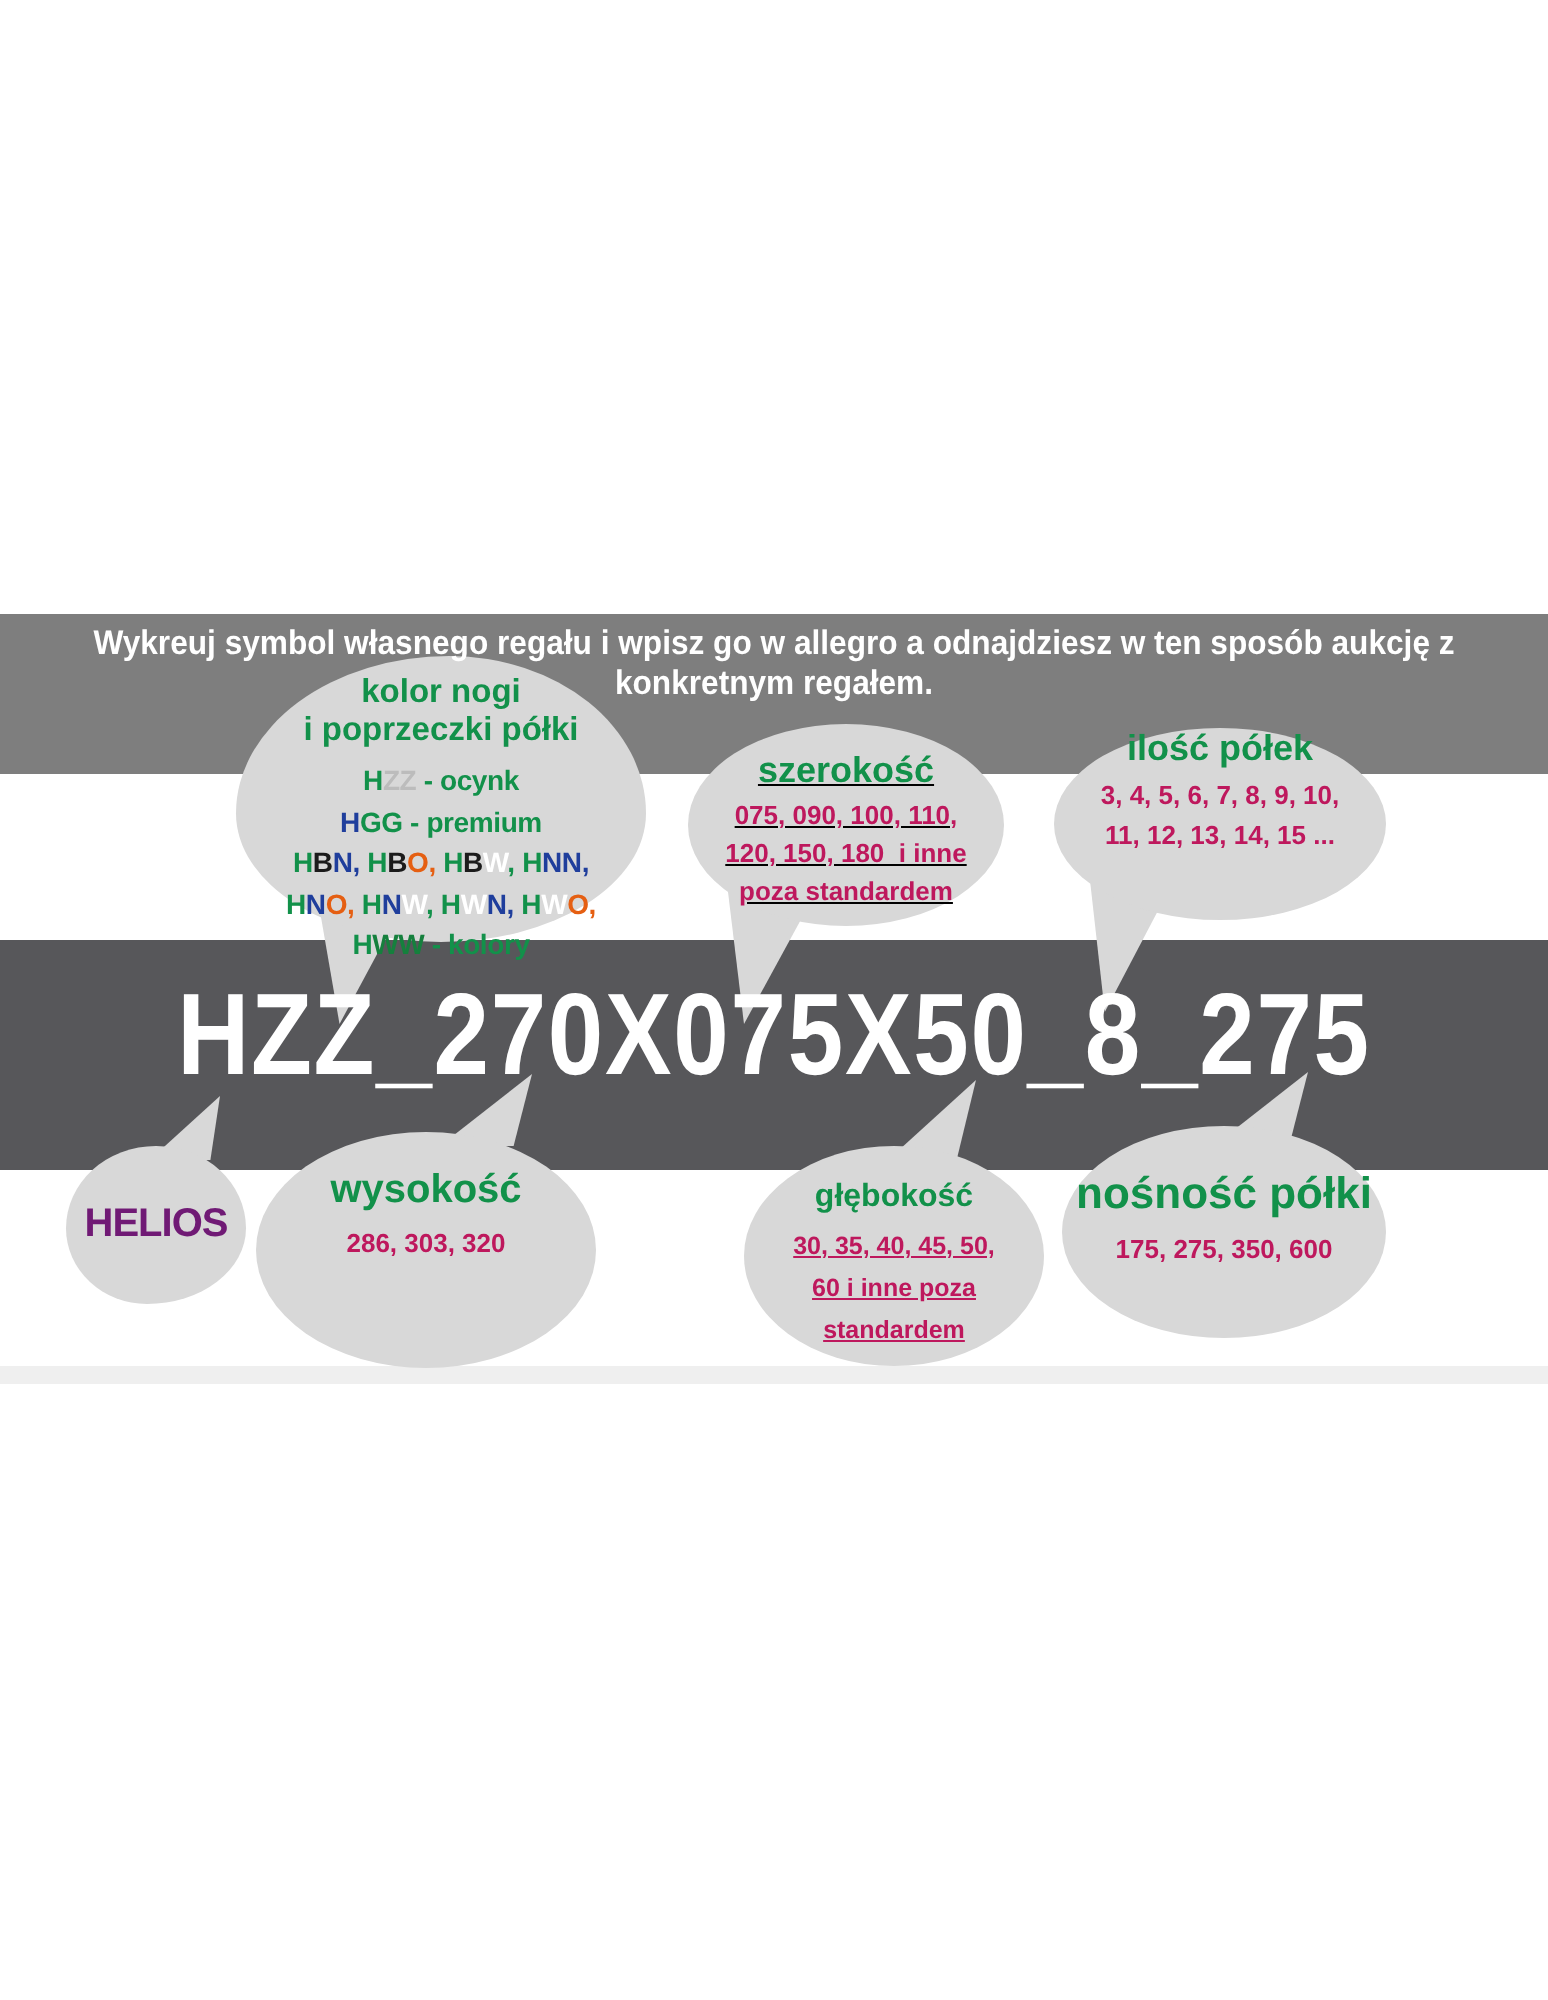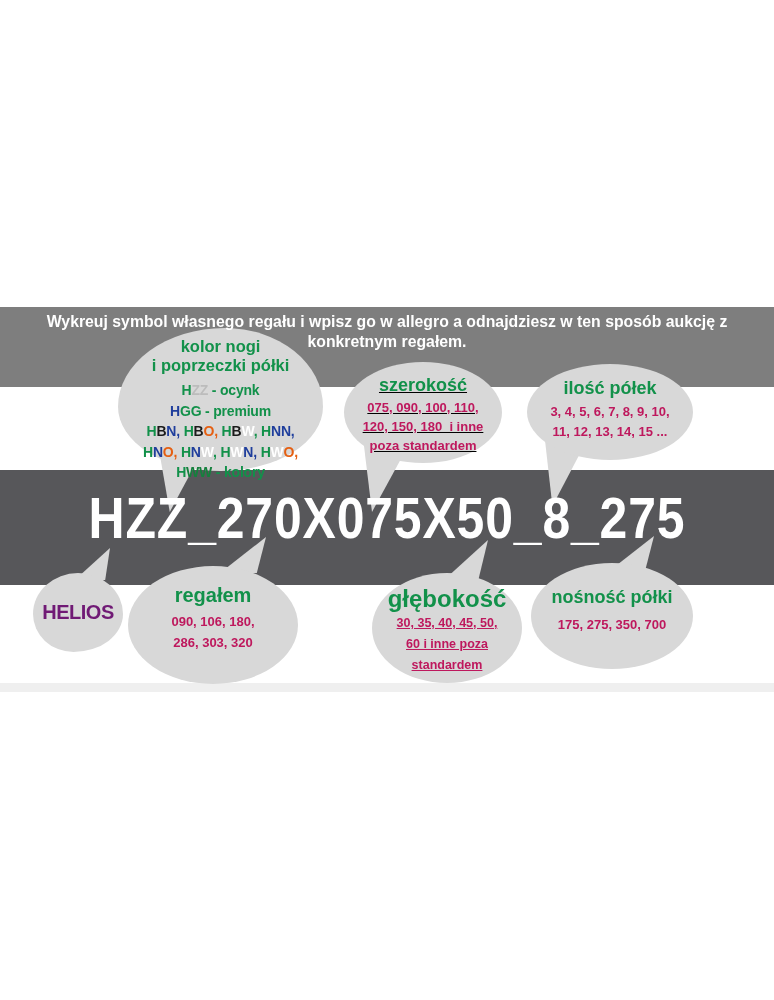--- a/index.html
+++ b/index.html
@@ -29,41 +29,41 @@
   .b1 .b-title{font-size:16.5px;line-height:19px;margin-top:9px;}
   .b1 .legend{margin-top:5px;font-size:14px;line-height:20.5px;letter-spacing:-0.2px;}
   .tail-b1{left:150px;top:452px;width:52px;height:60px;clip-path:polygon(18% 0,100% 0,38% 100%);}
 
   .b2{left:344px;top:362px;width:158px;height:101px;border-radius:50%;text-decoration:underline;}
   .b2 .b-title{font-size:18px;line-height:20px;margin-top:13px;}
   .b2 .b-lines{font-size:13px;line-height:19px;margin-top:3px;}
   .tail-b2{left:358px;top:446px;width:50px;height:66px;clip-path:polygon(12% 0,100% 0,28% 100%);}
 
   .b3{left:527px;top:364px;width:166px;height:96px;border-radius:50%;}
-  .b3 .b-title{font-size:18px;line-height:20px;margin-top:14px;}
+  .b3 .b-title{font-size:18px;line-height:20px;}
   .b3 .b-lines{font-size:13px;line-height:20px;margin-top:4px;}
   .tail-b3{left:538px;top:442px;width:48px;height:64px;clip-path:polygon(15% 0,100% 0,30% 100%);}
 
   .b-helios{left:33px;top:573px;width:90px;height:79px;border-radius:50% 50% 55% 45%/52% 52% 48% 48%;
             display:flex;align-items:center;justify-content:center;}
   .helios-label{color:#701a75;font-size:20px;letter-spacing:-0.5px;}
   .tail-helios{left:70px;top:548px;width:40px;height:32px;clip-path:polygon(12% 100%,88% 100%,100% 0);}
 
   .b4{left:128px;top:566px;width:170px;height:118px;border-radius:50%;}
   .b4 .b-title{font-size:20px;line-height:22px;margin-top:18px;}
   .b4 .b-lines{font-size:13px;line-height:21px;margin-top:5px;}
   .tail-b4{left:220px;top:537px;width:46px;height:36px;clip-path:polygon(0 100%,80% 100%,100% 0);}
 
   .b5{left:372px;top:573px;width:150px;height:110px;border-radius:50%;}
-  .b5 .b-title{font-size:24px;line-height:20px;margin-top:16px;}
+  .b5 .b-title{font-size:16px;line-height:20px;margin-top:16px;}
   .b5 .b-lines{font-size:12.5px;line-height:21px;margin-top:4px;text-decoration:underline;}
   .tail-b5{left:444px;top:540px;width:44px;height:40px;clip-path:polygon(0 100%,78% 100%,100% 0);}
 
   .b6{left:531px;top:563px;width:162px;height:106px;border-radius:50%;}
-  .b6 .b-title{font-size:18px;line-height:20px;margin-top:24px;}
+  .b6 .b-title{font-size:22px;line-height:20px;margin-top:24px;}
   .b6 .b-lines{font-size:13px;line-height:21px;margin-top:7px;}
   .tail-b6{left:608px;top:536px;width:46px;height:36px;clip-path:polygon(0 100%,80% 100%,100% 0);}
 </style>
 </head>
 <body>
 
 <div class="page">
 
   <div class="banner-band"></div>
   <div class="banner-text">
@@ -114,36 +114,35 @@
         <div class="line">3, 4, 5, 6, 7, 8, 9, 10,</div>
         <div class="line">11, 12, 13, 14, 15 ...</div>
       </div>
   </div>
 
   <div class="bubble b-helios">
     <div class="helios-label">HELIOS</div>
   </div>
 
   <div class="bubble b4">
-    <div class="b-title">regałem</div>
+    <div class="b-title">wysokość</div>
     <div class="b-lines">
-        <div class="line">090, 106, 180,</div>
         <div class="line">286, 303, 320</div>
       </div>
   </div>
 
   <div class="bubble b5">
     <div class="b-title">głębokość</div>
     <div class="b-lines">
         <div class="line">30, 35, 40, 45, 50,</div>
         <div class="line">60 i inne poza</div>
         <div class="line">standardem</div>
       </div>
   </div>
 
   <div class="bubble b6">
     <div class="b-title">nośność półki</div>
     <div class="b-lines">
-        <div class="line">175, 275, 350, 700</div>
+        <div class="line">175, 275, 350, 600</div>
       </div>
   </div>
 
 </div>
 
 </body></html>

